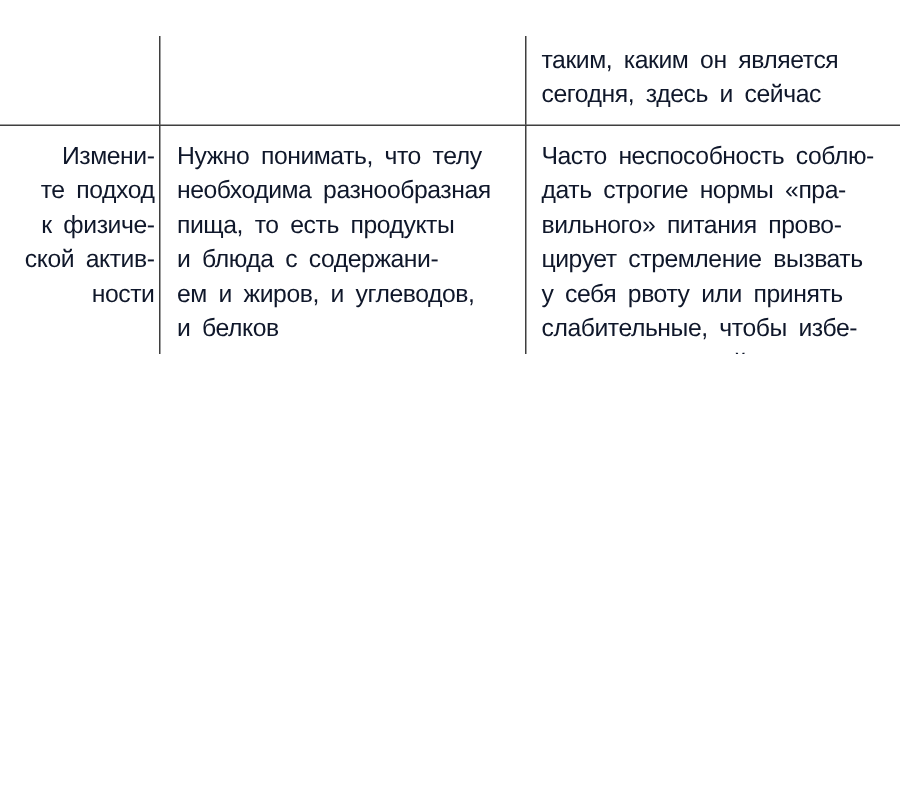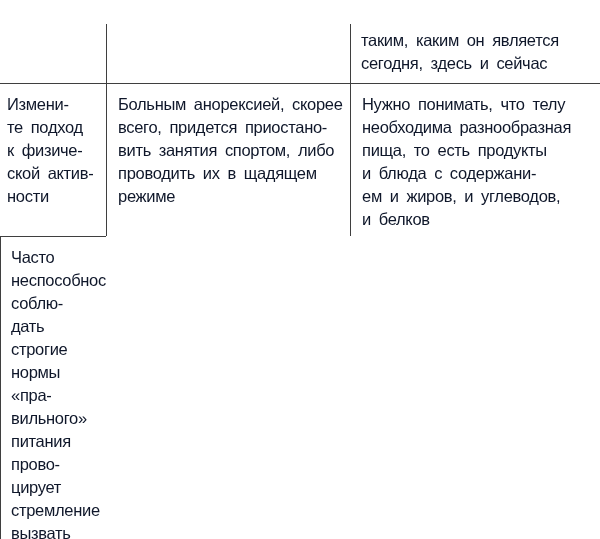--- a/index.html
+++ b/index.html
@@ -38,46 +38,41 @@
     white-space: pre-line;
   }
   
   .col2, .col3 {
     border-left: 1.5px solid #3f3f3f;
   }
   
   .row2, .row3 {
     border-top: 1.5px solid #3f3f3f;
   }
-  .col1 { padding: 9px 3px 0 7px; }
+  .col1 { padding: 9px 3px 0 7px; text-align: right; }
   .col2 { padding: 9px 6px 0 11px; }
   .col3 { padding: 9px 6px 0 10px; }
   .row1.col3 { padding-top: 5px; }
 </style>
 </head>
 <body>
 
 <div class="page">
   <div class="table">
 
     <div class="cell row1 col1"></div>
     <div class="cell row1 col2"></div>
     <div class="cell row1 col3">таким, каким он является
 сегодня, здесь и сейчас</div>
 
     <div class="cell row2 col1">Измени-
 те подход
 к физиче-
 ской актив-
 ности</div>
-    <div class="cell row2 col2">Больным анорексией, скорее
-всего, придется приостано-
-вить занятия спортом, либо
-проводить их в щадящем
-режиме</div>
 
     <div class="cell row3 col2">Нужно понимать, что телу
 необходима разнообразная
 пища, то есть продукты
 и блюда с содержани-
 ем и жиров, и углеводов,
 и белков</div>
     <div class="cell row3 col3">Часто неспособность соблю-
 дать строгие нормы «пра-
 вильного» питания прово-

